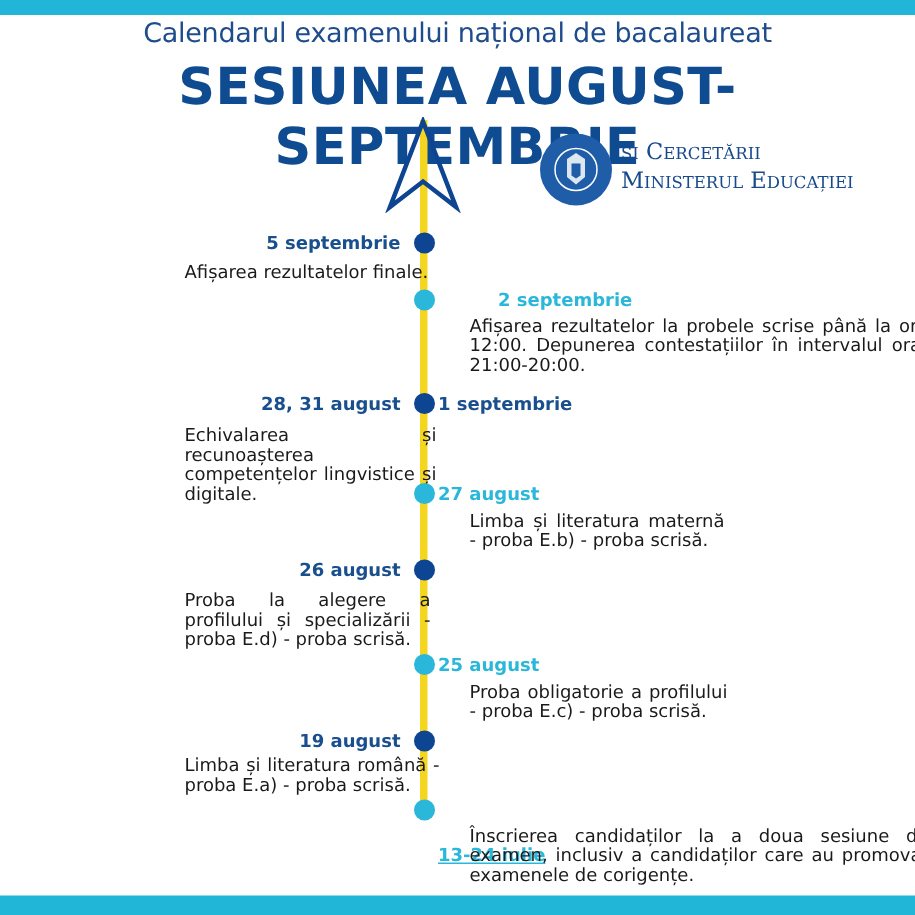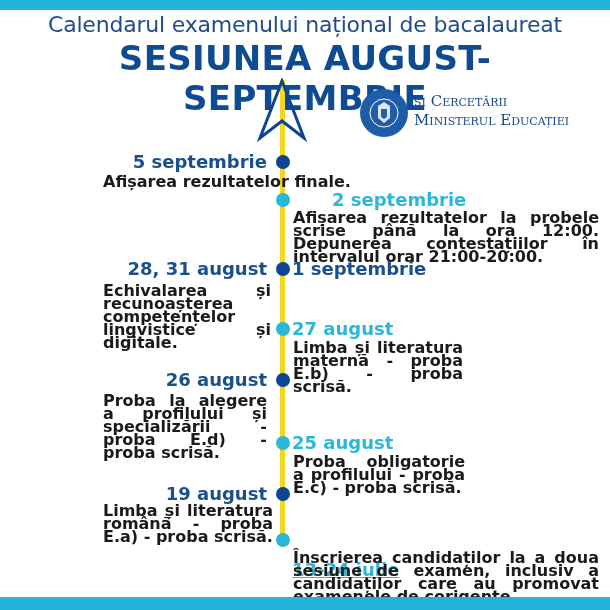--- a/index.html
+++ b/index.html
@@ -1,36 +1,36 @@
 <!DOCTYPE html>
 <html><head>
 <meta charset="utf-8">
 <style>
   html, body { margin:0; padding:0; }
   body { width:610px; height:610px; background:#ffffff; position:relative; overflow:hidden;
          font-family:"DejaVu Sans", sans-serif; }
   .topbar { position:absolute; left:0; top:0; width:610px; height:10px; background:#21b6d8; }
   .botbar { position:absolute; left:0; top:597px; width:610px; height:13px; background:#21b6d8; }
   .title1 { position:absolute; left:0; top:12px; width:610px; text-align:center; color:#1e4c8c;
-            font-size:22px; letter-spacing:-0.2px; }
+            font-size:18px; letter-spacing:-0.2px; }
   .title2 { position:absolute; left:0; top:38px; width:610px; text-align:center; color:#0f4b91;
             font-size:34px; font-weight:bold; letter-spacing:0.3px; }
   .line { position:absolute; left:280px; top:80px; width:5px; height:460px; background:#f4d51f; }
   .arrow { position:absolute; left:256px; top:78px; width:52px; height:64px; }
   .logo { position:absolute; left:359px; top:88px; width:50px; height:50px; }
   .ministry { position:absolute; left:414px; top:92px; color:#17498c; font-family:"DejaVu Serif", serif;
               font-size:15px; line-height:19px; }
   .dot { position:absolute; width:14px; height:14px; border-radius:50%; left:275.5px; }
   .dot.dark { background:#0d4592; }
   .dot.light { background:#2ab7d9; }
-  .date { position:absolute; font-weight:bold; font-size:18px; white-space:nowrap; line-height:20px; }
+  .date { position:absolute; font-weight:bold; font-size:12px; white-space:nowrap; line-height:20px; }
   .date.left { color:#1a4f8e; text-align:right; right:343px; }
   .date.right { color:#2ab7d9; left:292px; }
   .date.right.darkc { color:#1a4f8e; }
-  .desc { position:absolute; color:#1a1a1a; font-size:16px; font-weight:bold; line-height:13px; }
+  .desc { position:absolute; color:#1a1a1a; font-size:12px; font-weight:normal; line-height:13px;margin-left:20px; }
   .desc.left { left:103px; width:168px; text-align:justify; text-align-last:left; }
   .desc.right { left:293px; width:306px; text-align:justify; text-align-last:left; }
 </style>
 </head>
 <body>
 
 <div class="topbar"></div>
 
 <div class="title1">Calendarul examenului național de bacalaureat</div>
 <div class="title2">SESIUNEA AUGUST-SEPTEMBRIE</div>

